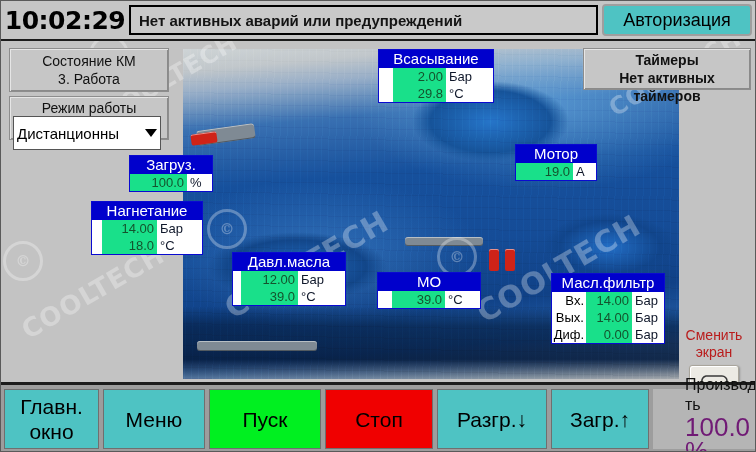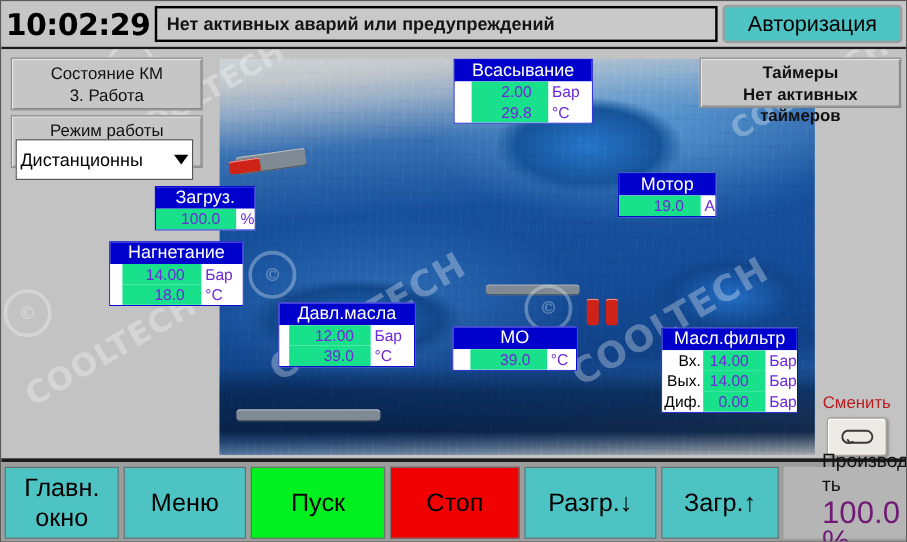--- a/index.html
+++ b/index.html
@@ -181,27 +181,27 @@
     height: 17px;
     background: #fff;
   }
   .tag-lab {
     flex: 0 0 auto;
     color: #000; font-size: 13px; line-height: 17px;
     text-align: right; padding-right: 2px;
     background: #fff;
   }
   .tag-num {
-    background: #19e08a; color: #6d28d9;
+    background: #19e08a; color: #14532d;
     font-size: 13px; line-height: 17px;
-    text-align: right; padding-right: 14px;
+    text-align: right; padding-right: 3px;
     font-weight: 400;
   }
   .tag-unit {
-    background: #fff; color: #6d28d9;
+    background: #fff; color: #0f172a;
     font-size: 13px; line-height: 17px;
     text-align: left; padding-left: 3px;
     flex: 1 1 auto;
   }
   .tag-pad { background:#fff; }
 
   
   .chg-wrap {
     position: absolute; left: 672px; top: 286px; width: 82px; text-align: center;
   }
@@ -392,20 +392,21 @@
       </div>
       <div class="tag-row">
         <div class="tag-lab" style="width:32px;">Диф.</div>
         <div class="tag-num" style="width:43px;">0.00</div>
         <div class="tag-unit">Бар</div>
       </div>
     </div>
 
     <div class="chg-wrap">
       <div class="chg-label">Сменить</div>
+      <div class="chg-label">экран</div>
       <div class="chg-btn">
         <svg width="30" height="16" viewBox="0 0 30 16">
           <path d="M7 3 H23 A5 5 0 0 1 23 13 H9 A5 5 0 0 1 7 3 Z" fill="none" stroke="#3a3a3a" stroke-width="1.6"></path>
           <path d="M9 13 L7.5 10.6 M9 13 L11.6 12.2" fill="none" stroke="#3a3a3a" stroke-width="1.6" stroke-linecap="round"></path>
         </svg>
       </div>
     </div>
 
   </div>
 

